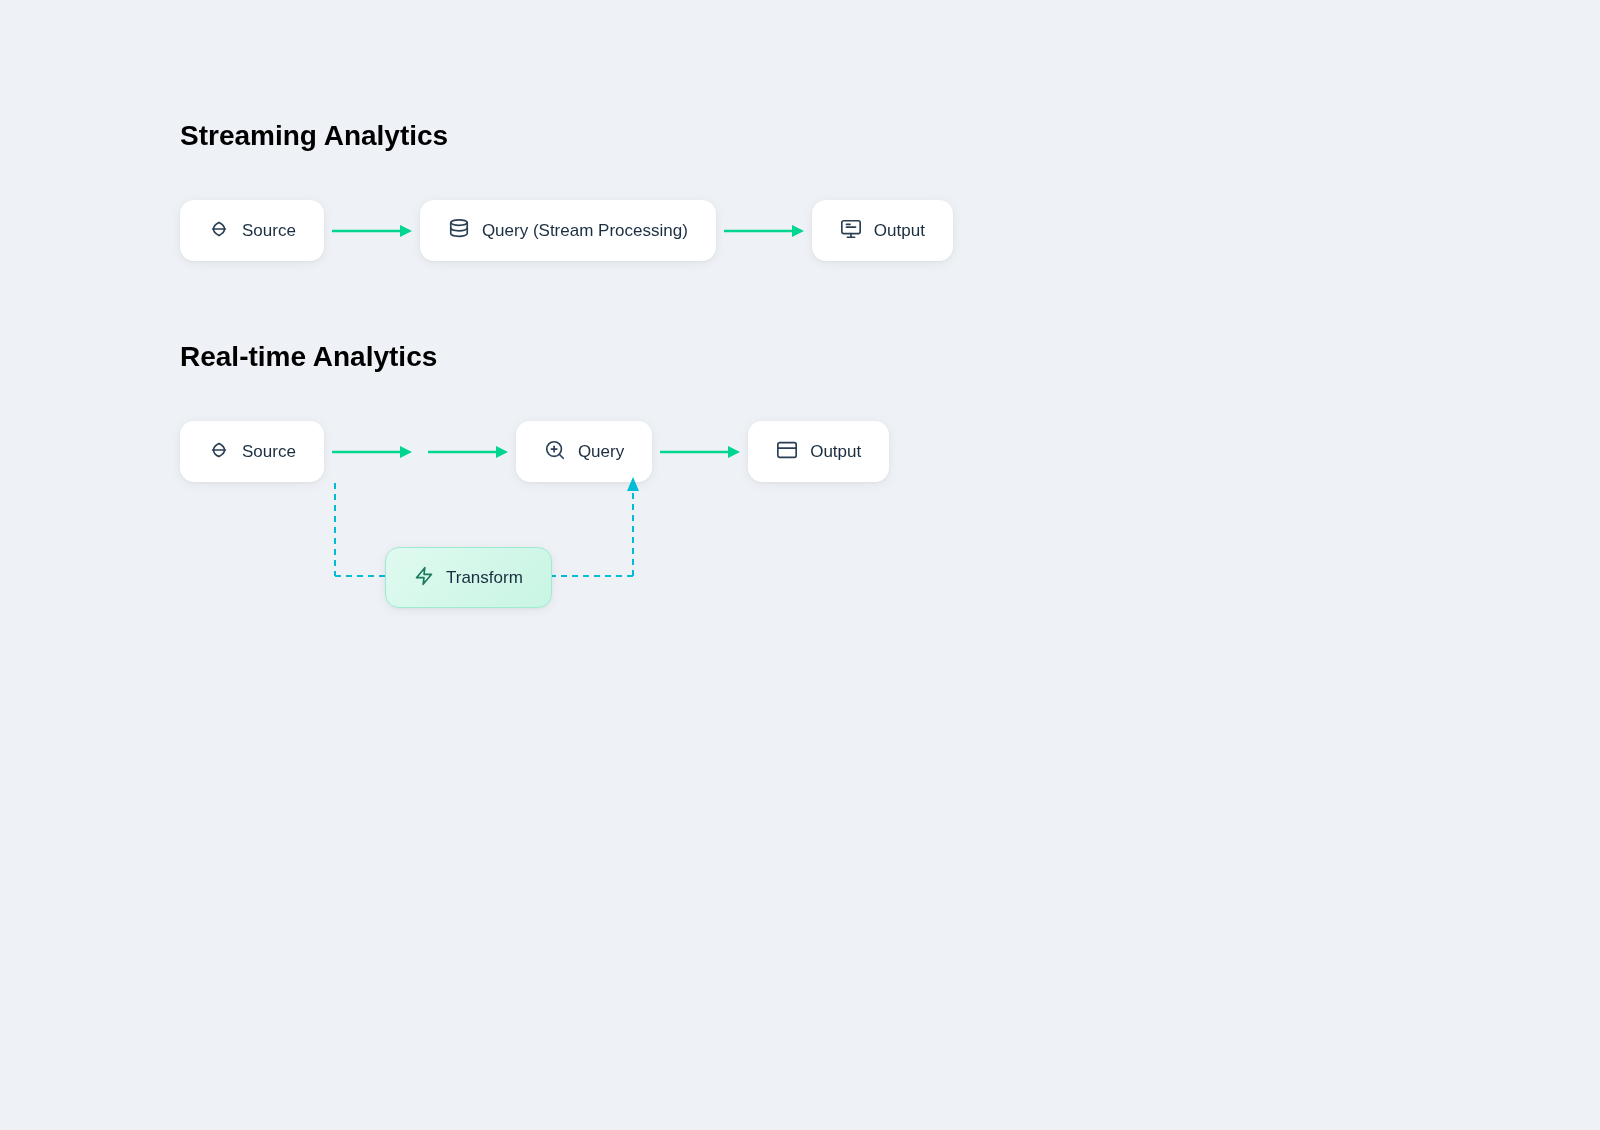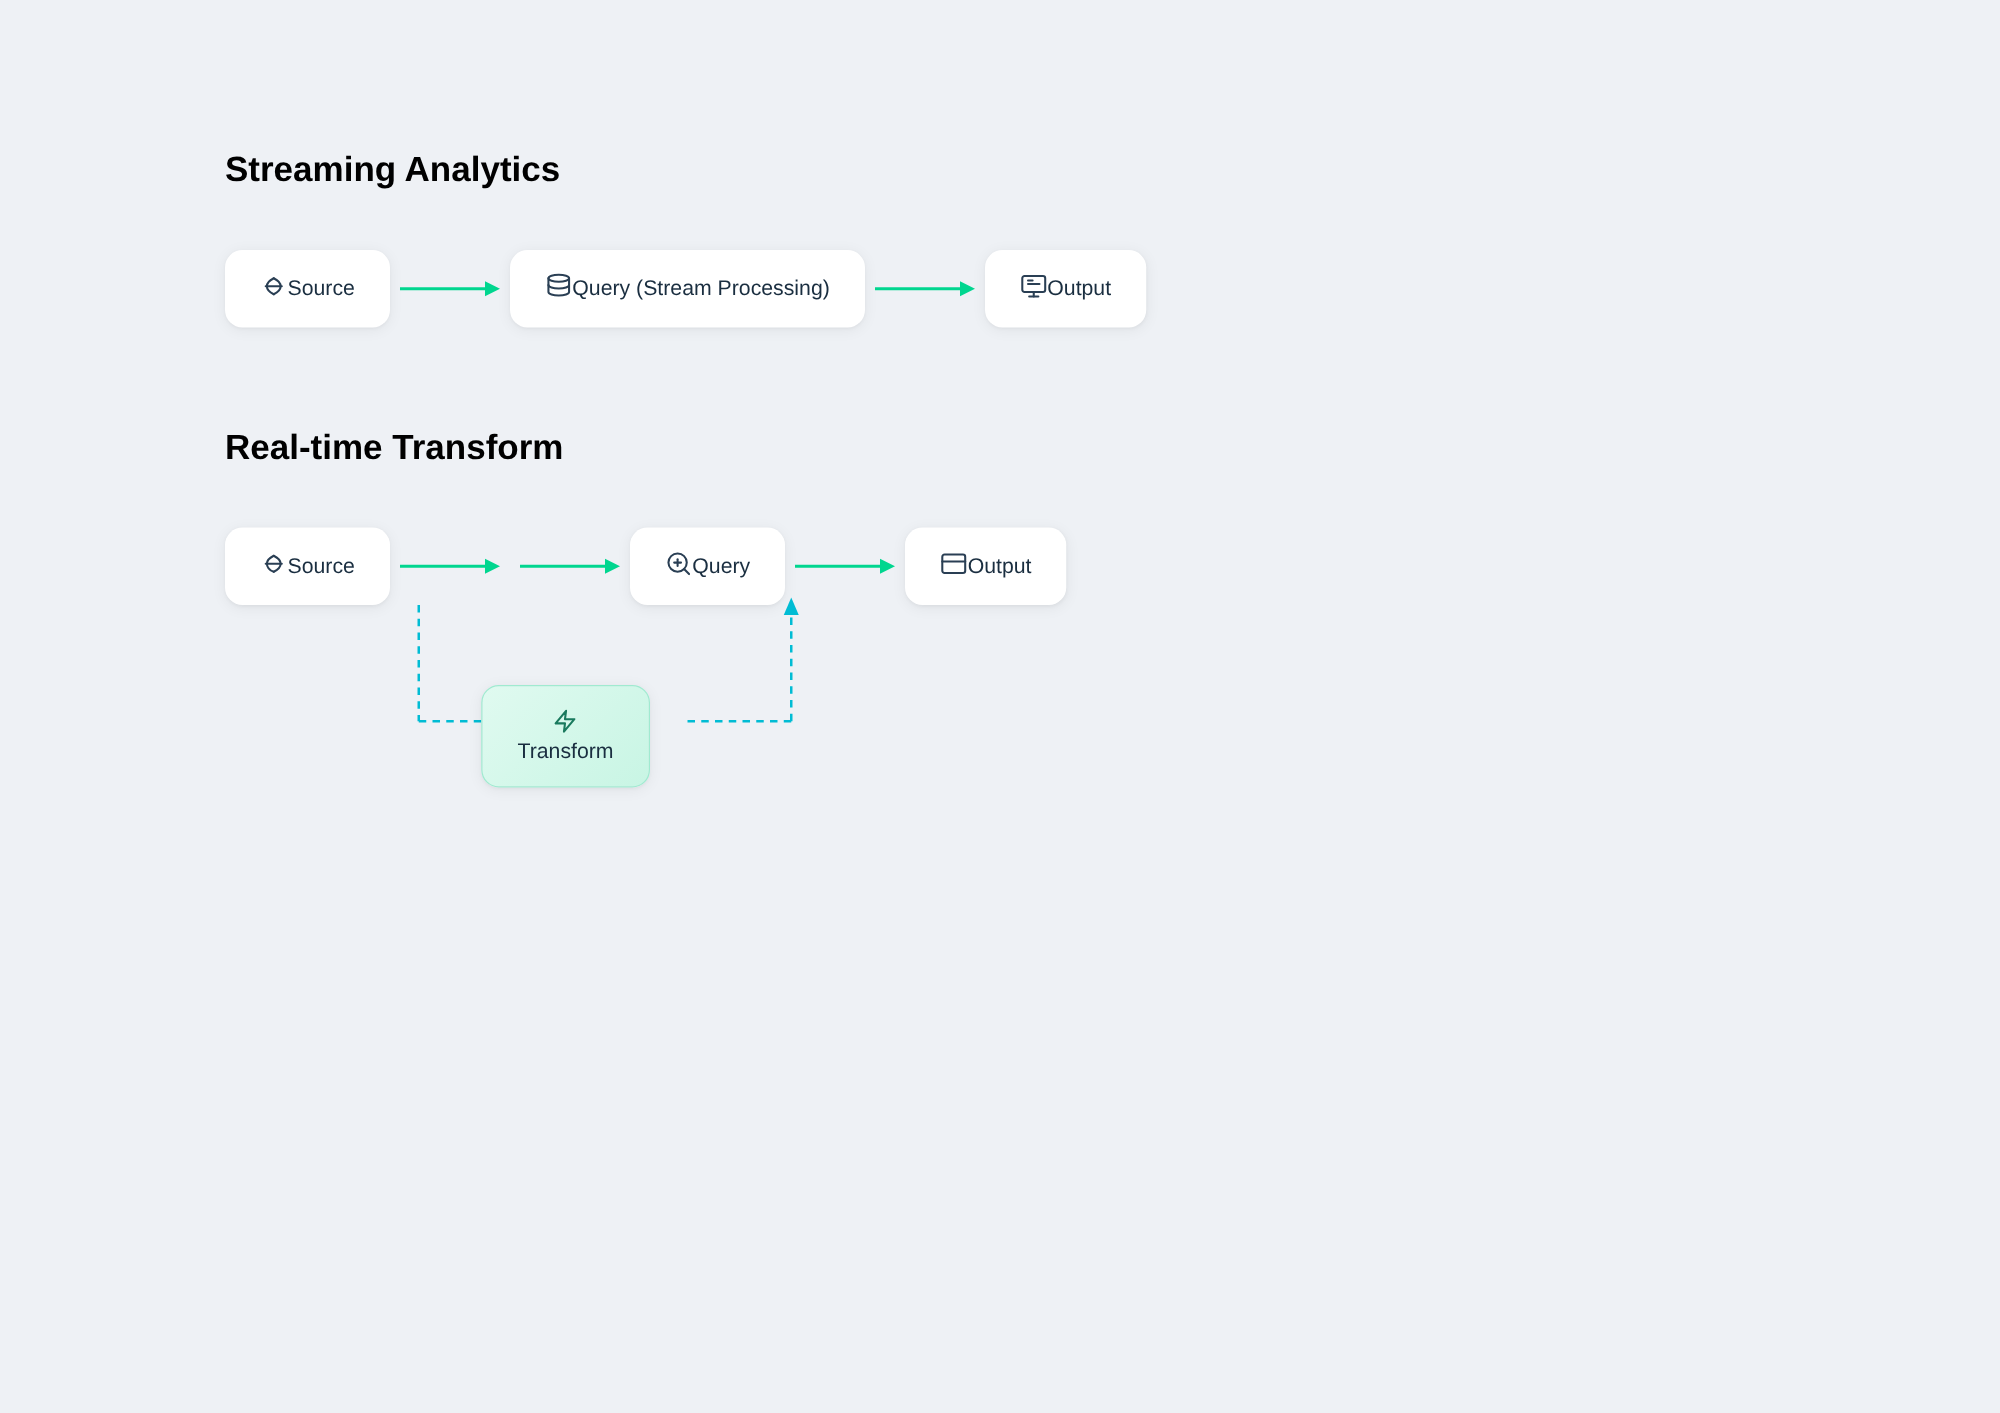--- a/index.html
+++ b/index.html
@@ -34,41 +34,40 @@
       align-items: center;
       gap: 0;
     }
 
     .node {
       background: #ffffff;
       border-radius: 14px;
       padding: 18px 28px;
       display: flex;
       align-items: center;
-      gap: 0;
+      gap: 12px;
       box-shadow: 0 2px 12px rgba(0,0,0,0.06), 0 1px 3px rgba(0,0,0,0.04);
       white-space: nowrap;
     }
 
     .node-label {
       font-size: 17px;
       font-weight: 500;
       color: #1a2e40;
     }
 
     .node-icon {
       font-size: 20px;
       color: #2a3f54;
       line-height: 1;
     }
 
     .node.transform-node {
       background: linear-gradient(135deg, #e0faf0 0%, #c8f5e4 100%);
       border: 1px solid #a0ead0;
-      flex-direction: column;
     }
 
     
     .arrow {
       display: flex;
       align-items: center;
       padding: 0 8px;
     }
 
     .arrow svg {
@@ -137,21 +136,21 @@
             <path d="M7 7h4"></path>
           </svg>
         </span>
         <span class="node-label">Output</span>
       </div>
 
     </div>
   </div>
 
   <div class="section">
-    <div class="section-title">Real-time Transform</div>
+    <div class="section-title">Real-time Analytics</div>
 
     <div style="position: relative; width: 1000px; height: 230px;">
 
       <div style="position: absolute; top: 0; left: 0; display: flex; align-items: center;">
 
         <div class="node">
           <span class="node-icon">
             <svg width="22" height="22" viewBox="0 0 24 24" fill="none" stroke="#2a3f54" stroke-width="1.8" stroke-linecap="round" stroke-linejoin="round">
               <path d="M5 12h14"></path>
               <path d="M12 5c-4 2-6 4.5-6 7s2 6 6 7"></path>

